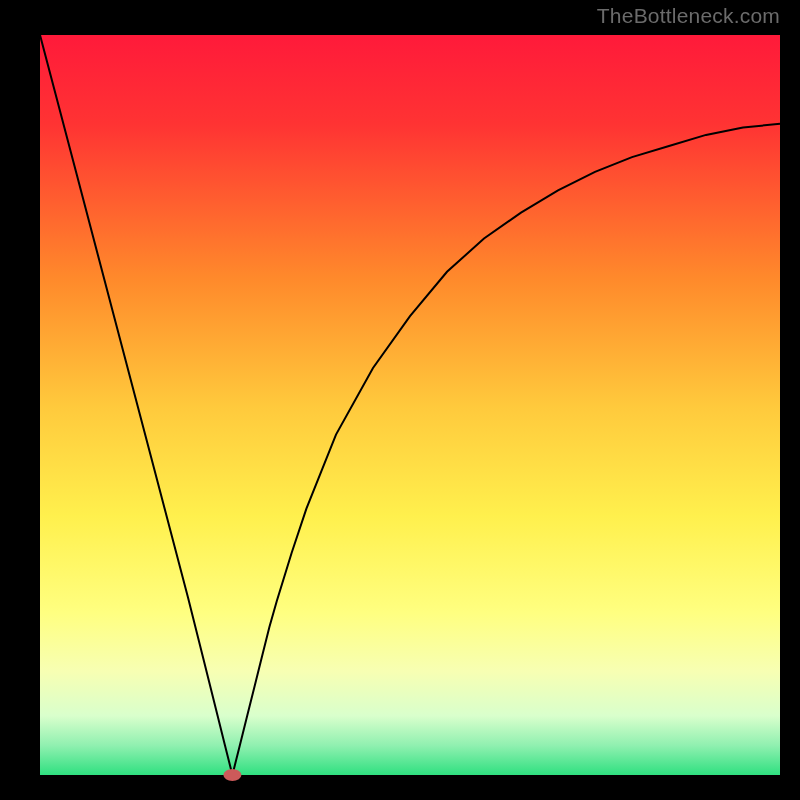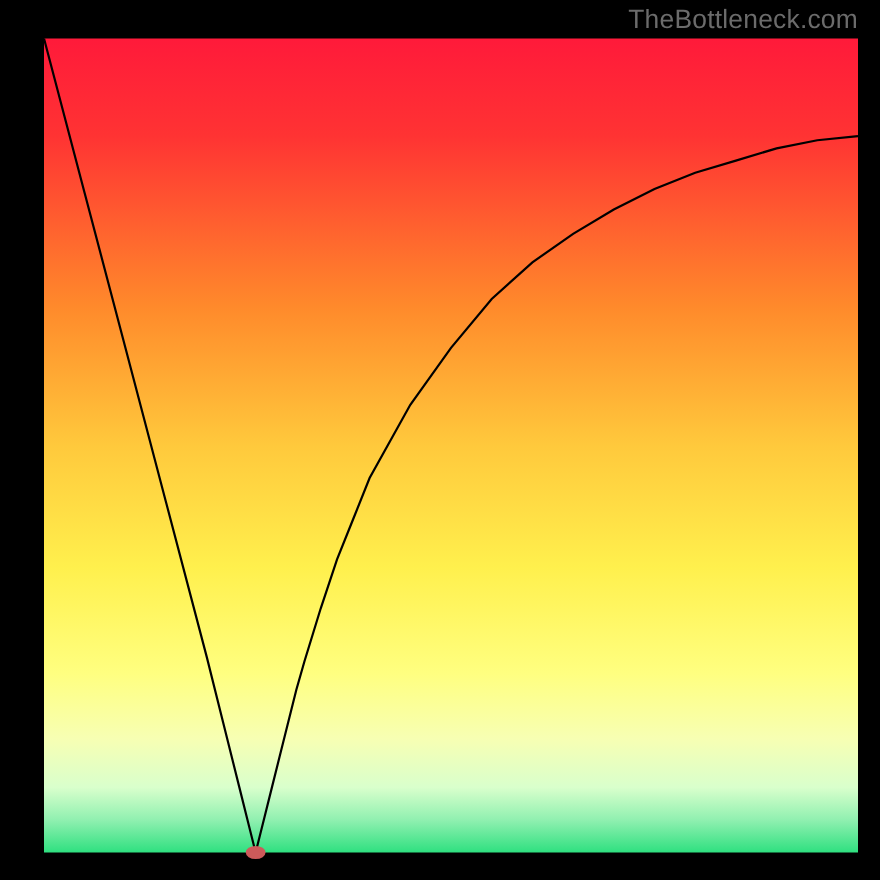--- a/index.html
+++ b/index.html
@@ -14,21 +14,21 @@
     position: relative;
     width: 800px;
     height: 800px;
     background: #000;
   }
   .watermark {
     position: absolute;
     top: 4px;
     right: 20px;
     color: #6b6b6b;
-    font-size: 24px;
+    font-size: 21px;
     font-weight: 400;
     z-index: 3;
     letter-spacing: 0.2px;
   }
   svg {
     position: absolute;
     left: 0;
     top: 0;
   }
 </style>

